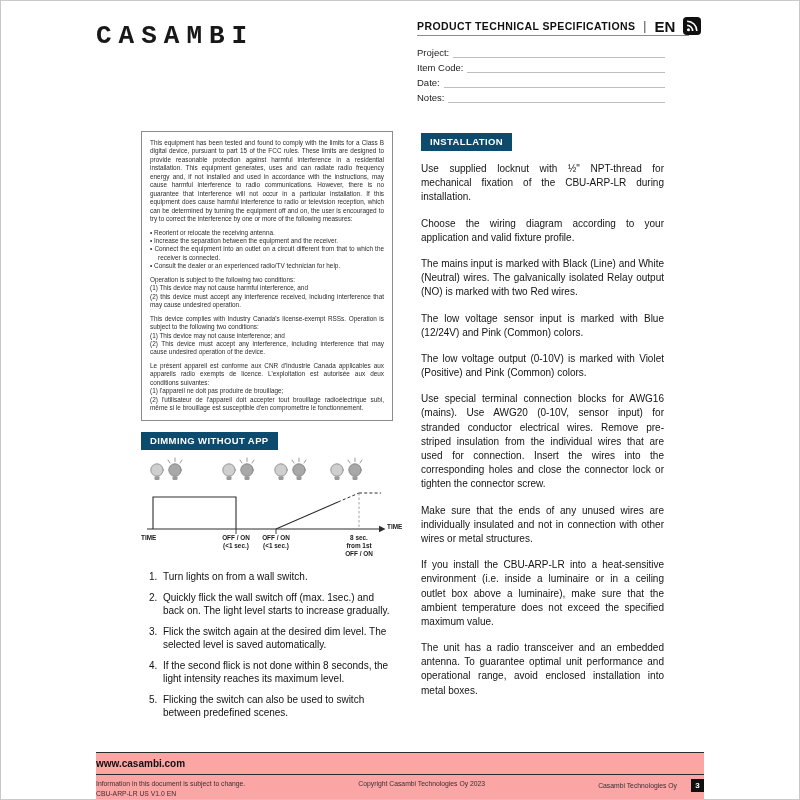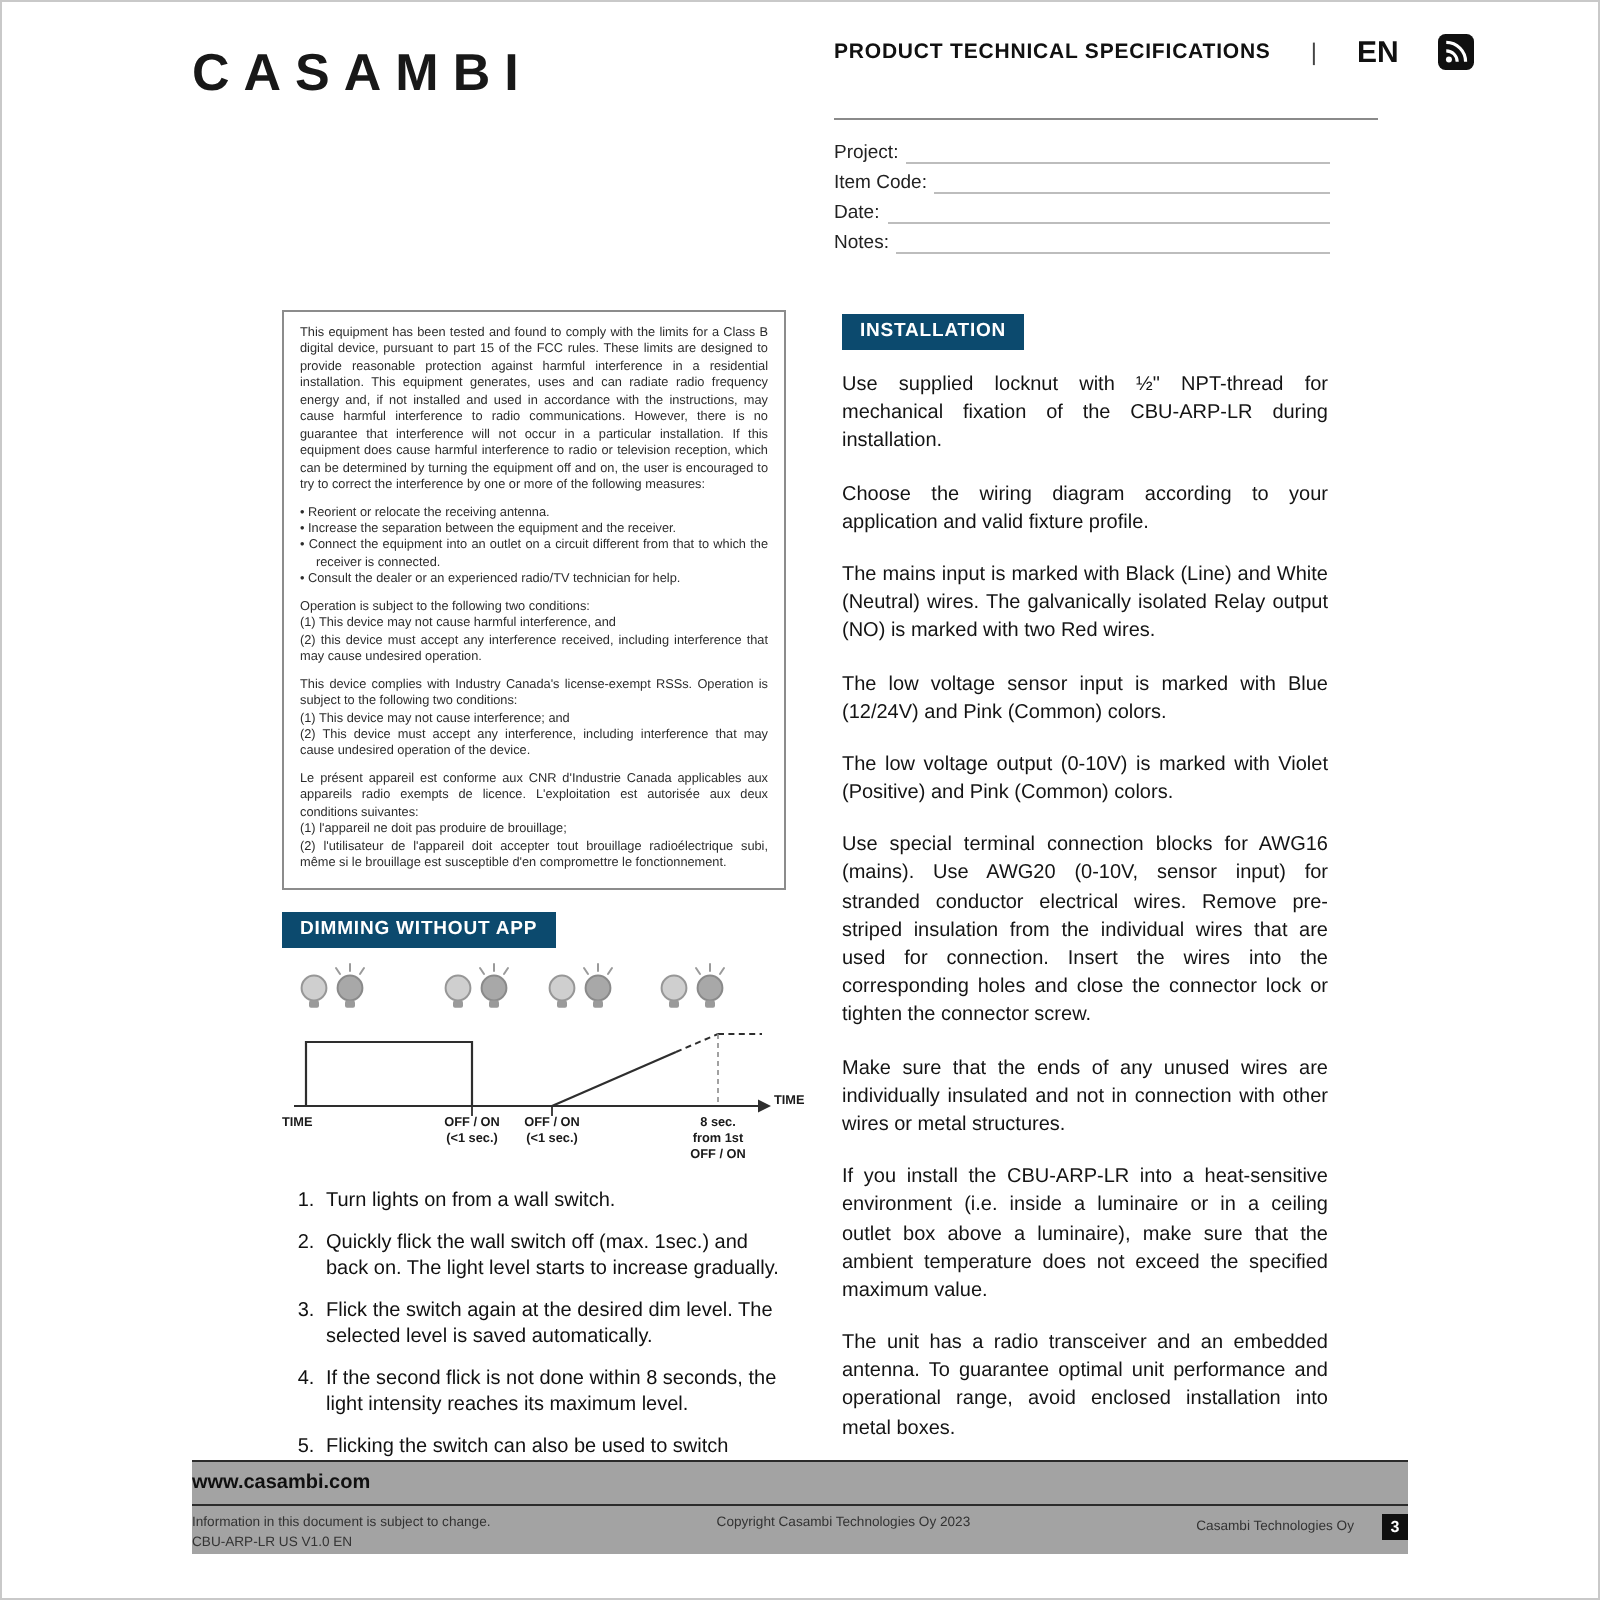--- a/index.html
+++ b/index.html
@@ -9,23 +9,23 @@
     position: relative;
     width: 800px; height: 800px;
     margin: 0 auto;
     background: #ffffff;
     border: 1px solid #c9c9c9;
     overflow: hidden;
   }
 
   
   .header { display: flex; justify-content: space-between; align-items: flex-start; padding: 16px 110px 0 95px; }
-  .logo { font-size: 26px; font-weight: 700; letter-spacing: 7px; color: #181818; padding-top: 4px; }
+  .logo { font-size: 26px; font-weight: 700; letter-spacing: 7px; color: #181818; padding-top: 4px; font-family: Liberation Mono, monospace; }
   .header-right { width: 272px; }
-  .title-row { display: flex; align-items: center; gap: 20px; padding-bottom: 24px; border-bottom: 1px solid #8a8a8a; }
+  .title-row { display: flex; align-items: center; gap: 8px; padding-bottom: 0; border-bottom: 1px solid #8a8a8a; }
   .doc-title { font-size: 10.5px; font-weight: 700; letter-spacing: .4px; white-space: nowrap; }
   .sep { font-size: 12px; color: #444; font-weight: 300; }
   .lang { font-size: 15px; font-weight: 700; }
   .rss-badge { width: 18px; height: 18px; flex: 0 0 auto; margin-left: auto; }
 
   .form { margin-top: 7px; width: 248px; }
   .form-row { display: flex; align-items: flex-end; height: 15px; }
   .form-label { font-size: 9.5px; color: #222; padding-right: 4px; white-space: nowrap; }
   .form-line { flex: 1; border-bottom: 1px solid #bdbdbd; height: 12px; }
 
@@ -55,21 +55,21 @@
   .dlabel-time-axis { left: 246px; top: 66px; width: 24px; text-align: left; }
 
   ol.steps { margin: 9px 0 0 4px; padding-left: 15px; font-size: 10px; line-height: 1.3; }
   ol.steps li { margin-bottom: 8px; padding-left: 3px; }
 
   .install-tag { margin-top: 0; }
   .install-paragraphs { margin-top: 11px; }
   .install-paragraphs p { font-size: 10px; line-height: 1.42; text-align: justify; margin-bottom: 12px; color: #141414; }
 
   
-  .footer { position: absolute; left: 95px; right: 95px; bottom: 22px; background: #a3a3a3; z-index: 3; }
+  .footer { position: absolute; left: 95px; right: 95px; bottom: 0; background: #fca5a5; z-index: 3; }
   .footer-rule-top { border-top: 1px solid #2b2b2b; }
   .website { font-size: 10px; font-weight: 700; padding: 4px 0 5px; color: #101010; text-decoration: none; display: inline-block; }
   .footer-rule-mid { border-top: 1px solid #2b2b2b; }
   .footer-bottom { display: flex; justify-content: space-between; align-items: flex-start; padding-top: 4px; font-size: 6.8px; color: #333; }
   .footer-note div { line-height: 1.45; }
   .footer-copy { padding-top: 1px; }
   .footer-right { display: flex; align-items: center; gap: 14px; }
   .page-badge { width: 13px; height: 13px; background: #101010; color: #fff; font-size: 8px; font-weight: 700; display: flex; align-items: center; justify-content: center; }
 </style>
 </head>

